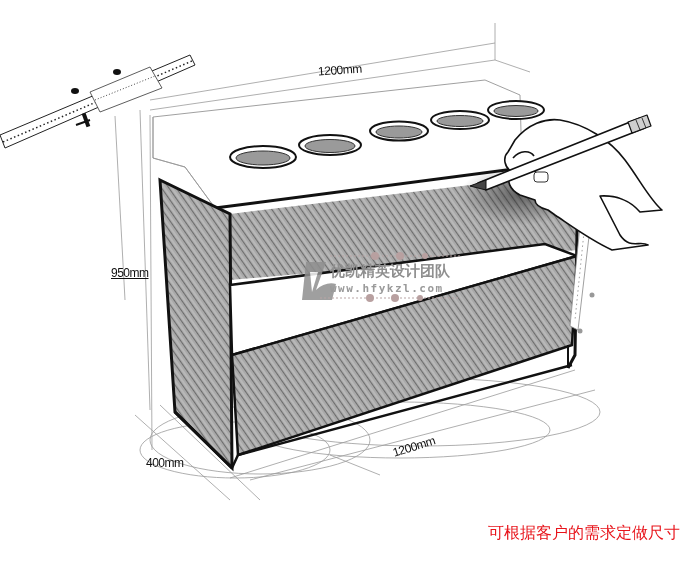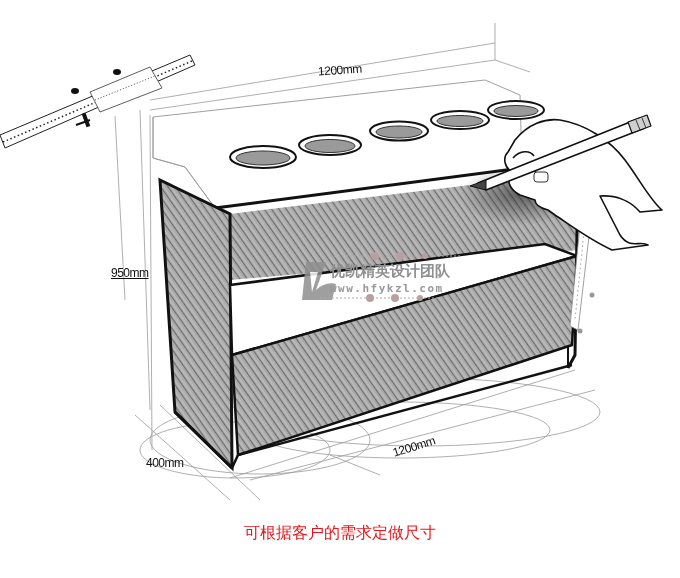--- a/index.html
+++ b/index.html
@@ -1,19 +1,19 @@
 <!DOCTYPE html>
 <html><head>
 <meta charset="utf-8">
 <style>
   html, body { margin: 0; padding: 0; background: #ffffff; }
   body { width: 680px; height: 578px; overflow: hidden; position: relative; font-family: "Liberation Sans", sans-serif; }
   #stage { position: absolute; left: 0; top: 0; width: 680px; height: 578px; }
   .dim-label { position: absolute; font-family: "Liberation Sans", sans-serif; font-size: 12px; color: #111; letter-spacing: -0.5px; white-space: nowrap; }
-  .caption { position: absolute; left: 0; width: 680px; top: 523px; text-align: center; font-family: "DejaVu Sans", sans-serif; font-size: 16px; color: #e8141b; }
+  .caption { position: absolute; left: 0; width: 680px; top: 523px; text-align: right; font-family: "DejaVu Sans", sans-serif; font-size: 16px; color: #e8141b; }
   .wm-title { position: absolute; left: 330px; top: 262px; font-family: Liberation Serif, serif; font-size: 15px; font-weight: bold; color: #8f8f8f; letter-spacing: 0px; }
   .wm-url { position: absolute; left: 330px; top: 282px; font-family: "DejaVu Sans Mono", monospace; font-size: 11px; font-weight: bold; color: #9a9a9a; letter-spacing: 1.5px; text-align: right; }
 </style>
 </head>
 <body>
 
 <div id="stage">
   <svg width="680" height="578" viewBox="0 0 680 578" xmlns="http://www.w3.org/2000/svg">
     <defs>
       <pattern id="hatch" patternUnits="userSpaceOnUse" width="6" height="6" patternTransform="rotate(-35)">

